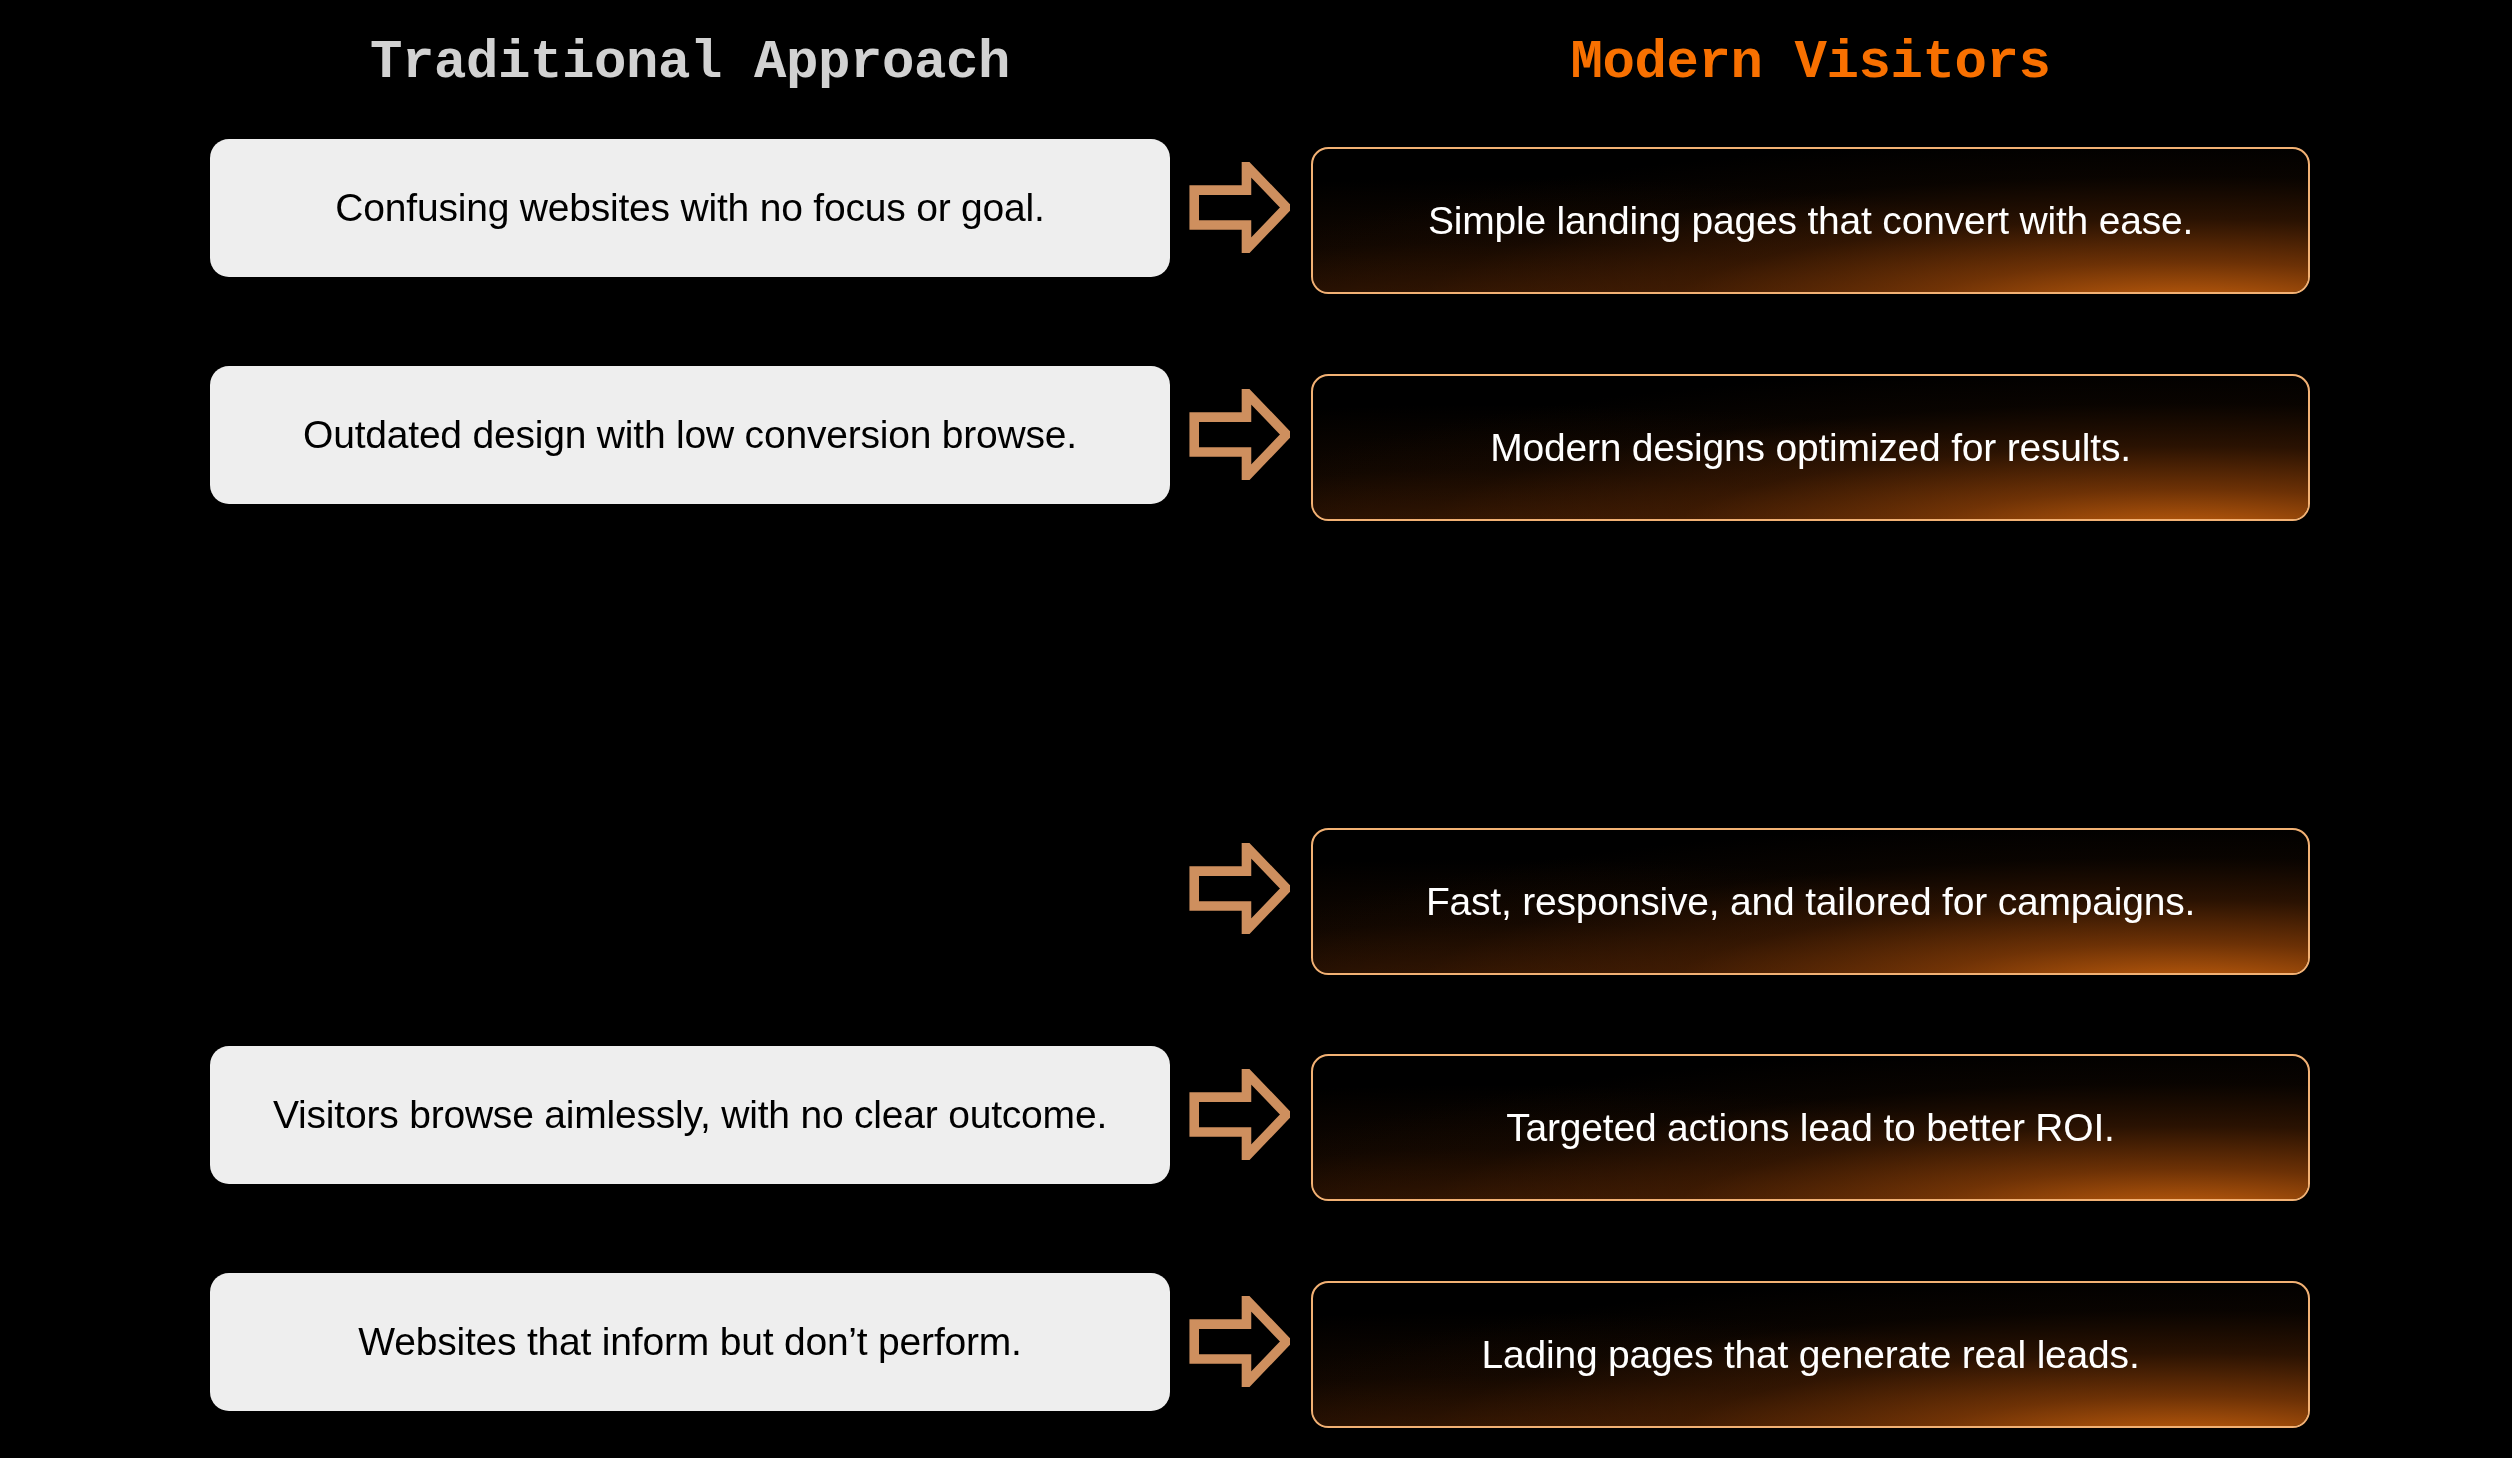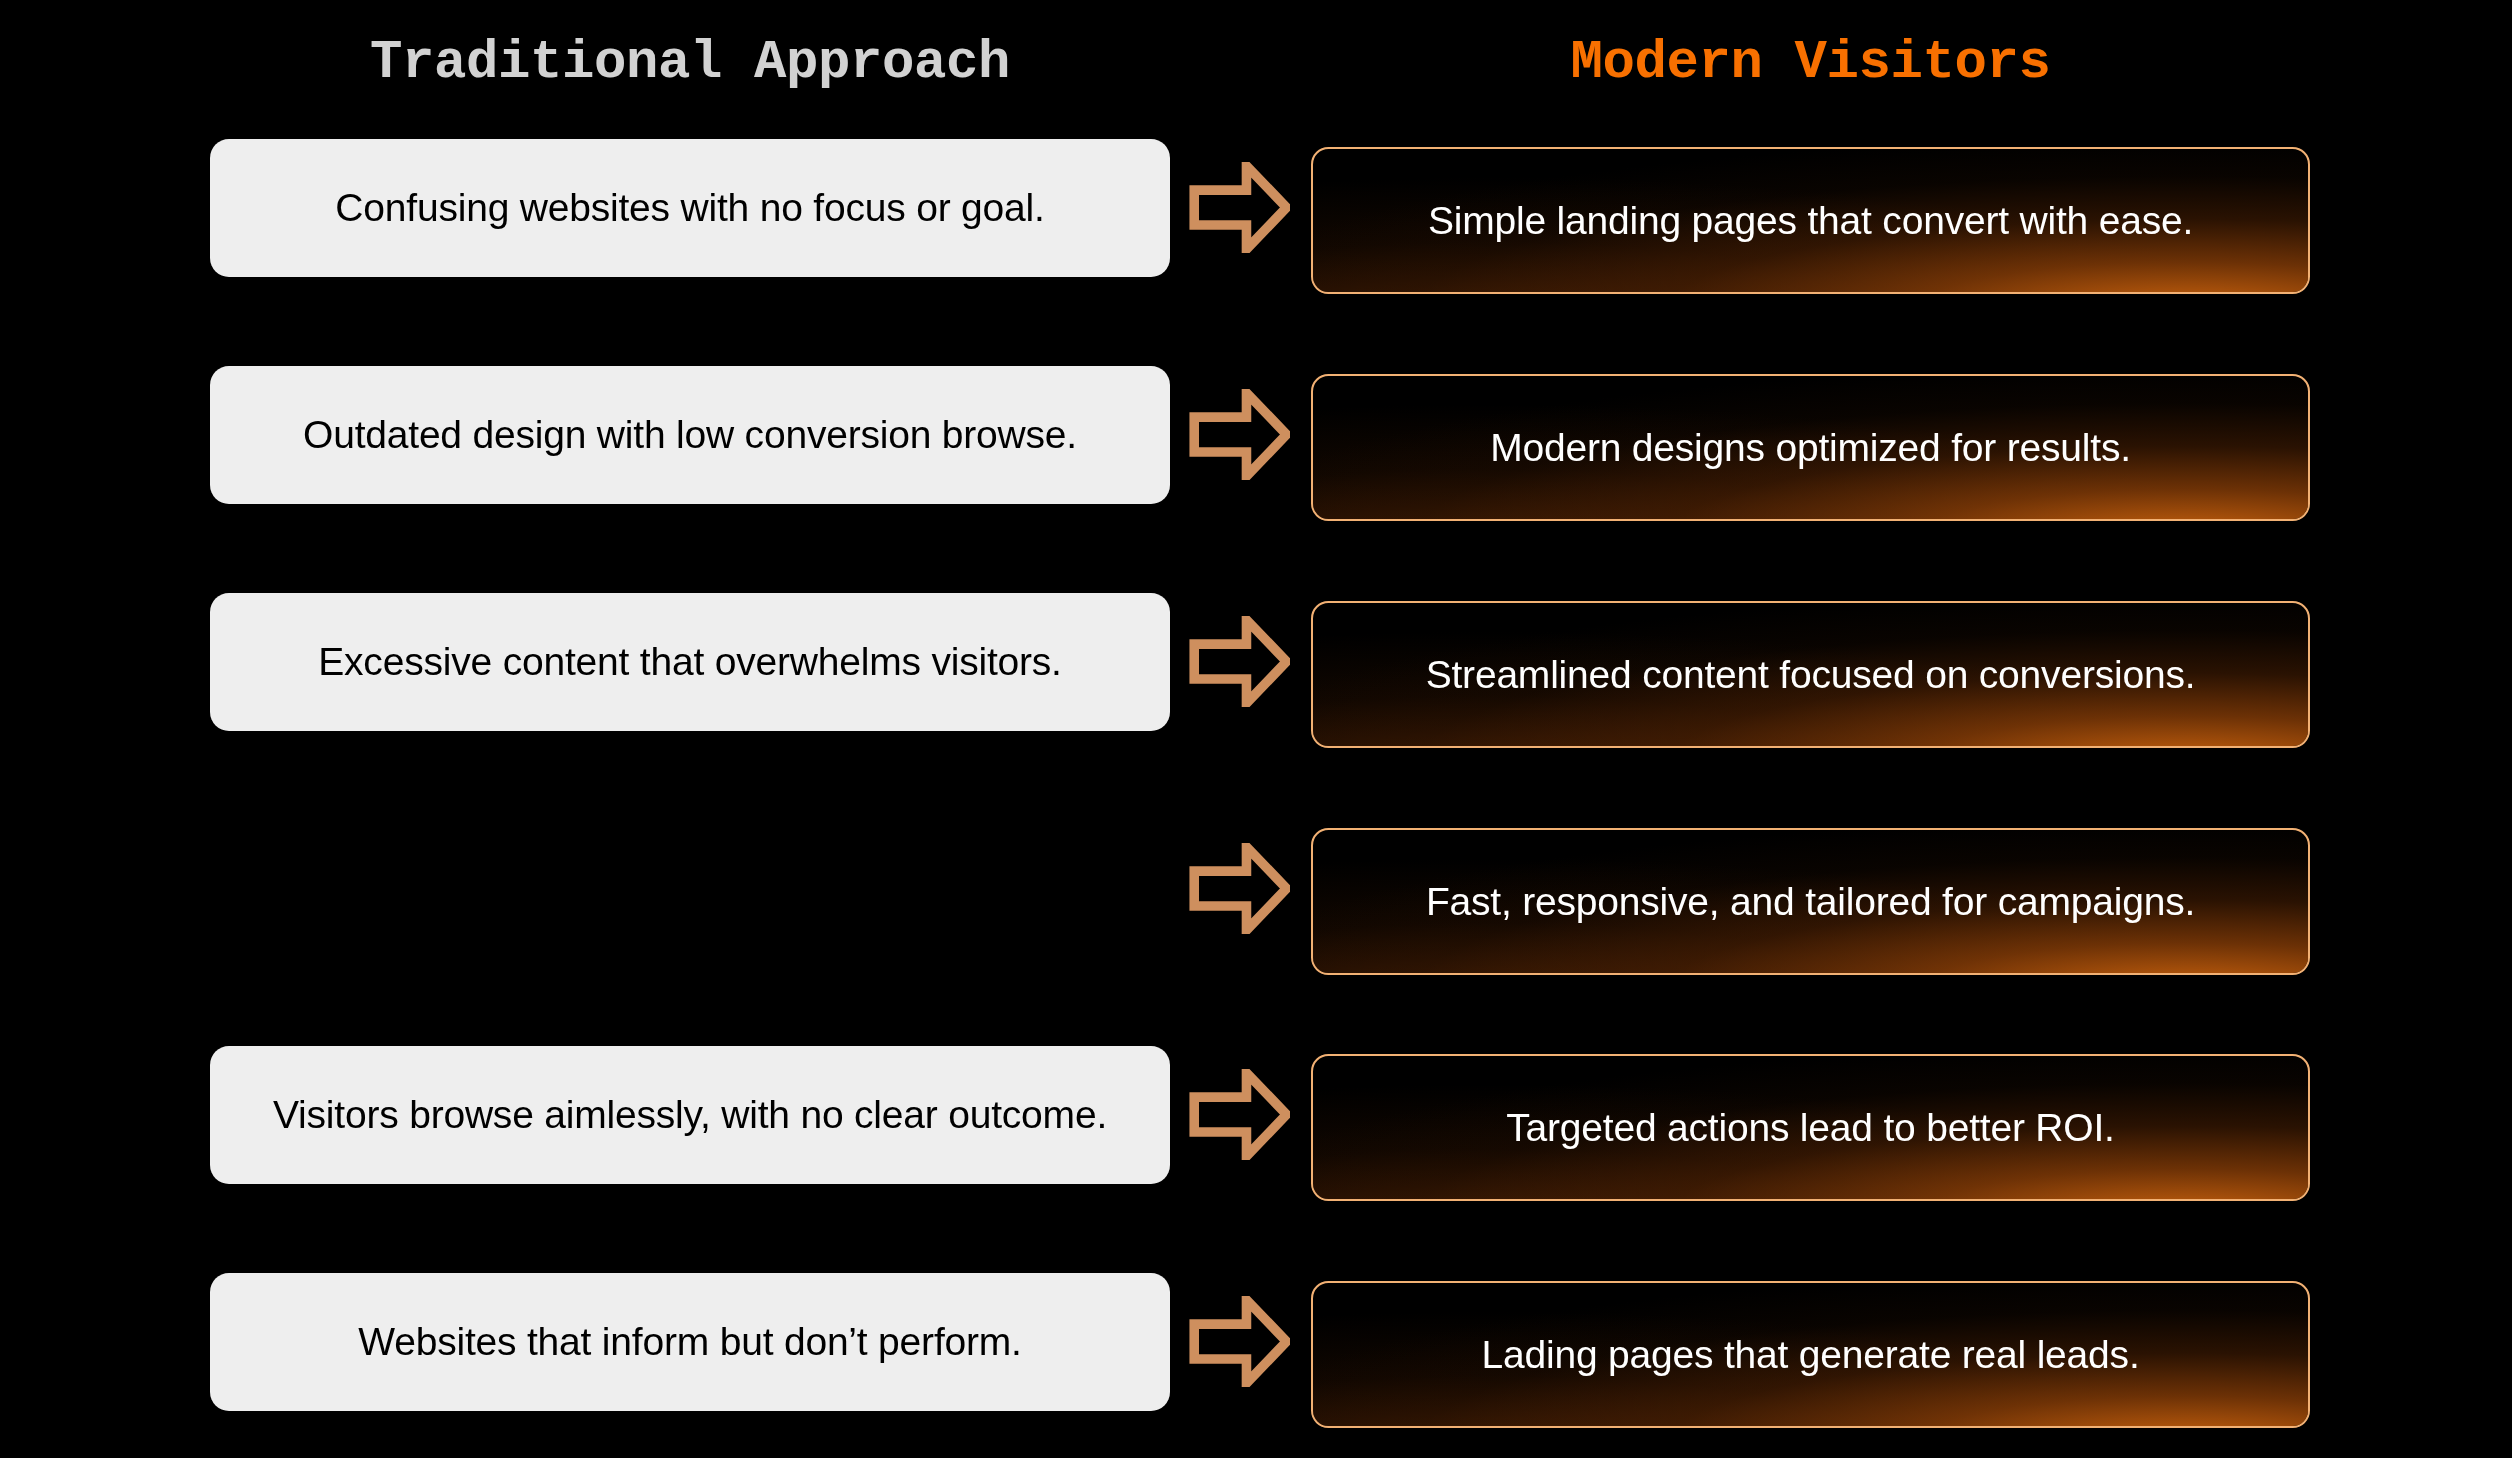--- a/index.html
+++ b/index.html
@@ -184,33 +184,20 @@
     <span class="arrow-wrap">
       <svg viewBox="0 0 116 104" xmlns="http://www.w3.org/2000/svg" aria-hidden="true">
         <path d="M66 4 L112 52 L66 100 L66 72 L6 72 L6 32 L66 32 Z" fill="none" stroke="#ce8f5e" stroke-width="11" stroke-linejoin="miter" stroke-linecap="butt"></path>
       </svg>
     </span>
     <div class="card-right">
       <span class="card-text">Modern designs optimized for results.</span>
     </div>
   </div>
 
-  <div class="row" style="top: 589px;">
-    <div class="card-left">
-      <span class="card-text">Excessive content that overwhelms visitors.</span>
-    </div>
-    <span class="arrow-wrap">
-      <svg viewBox="0 0 116 104" xmlns="http://www.w3.org/2000/svg" aria-hidden="true">
-        <path d="M66 4 L112 52 L66 100 L66 72 L6 72 L6 32 L66 32 Z" fill="none" stroke="#ce8f5e" stroke-width="11" stroke-linejoin="miter" stroke-linecap="butt"></path>
-      </svg>
-    </span>
-    <div class="card-right">
-      <span class="card-text">Streamlined content focused on conversions.</span>
-    </div>
-  </div>
 
   <div class="row" style="top: 816px;">
     <span class="arrow-wrap">
       <svg viewBox="0 0 116 104" xmlns="http://www.w3.org/2000/svg" aria-hidden="true">
         <path d="M66 4 L112 52 L66 100 L66 72 L6 72 L6 32 L66 32 Z" fill="none" stroke="#ce8f5e" stroke-width="11" stroke-linejoin="miter" stroke-linecap="butt"></path>
       </svg>
     </span>
     <div class="card-right">
       <span class="card-text">Fast, responsive, and tailored for campaigns.</span>
     </div>

